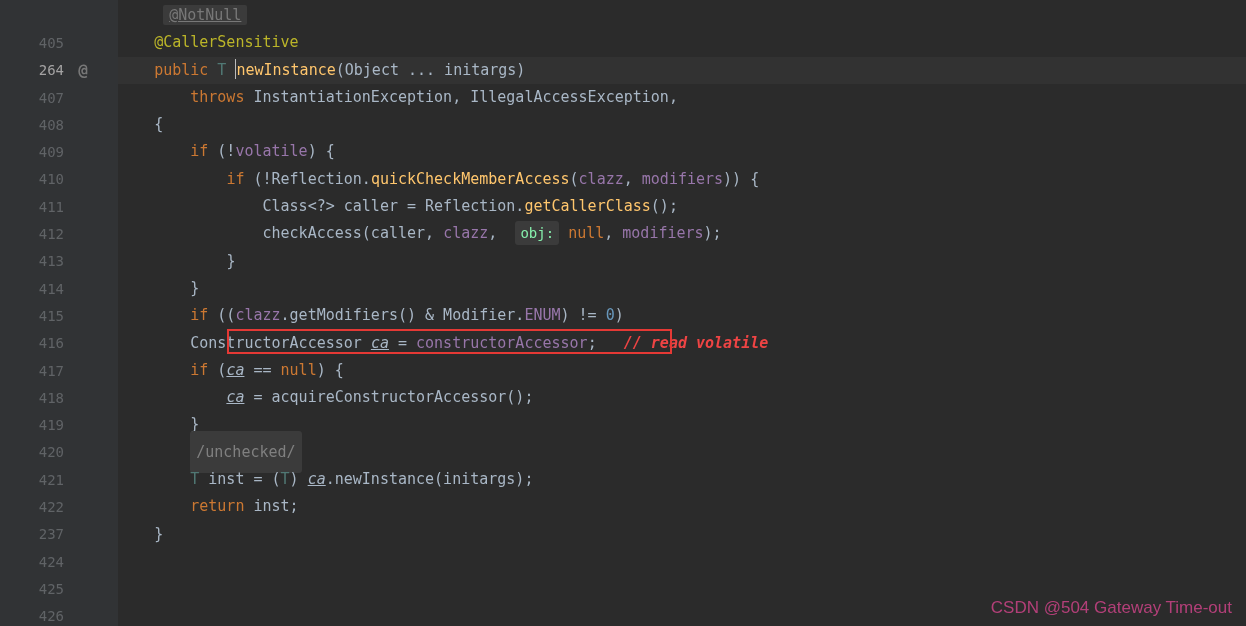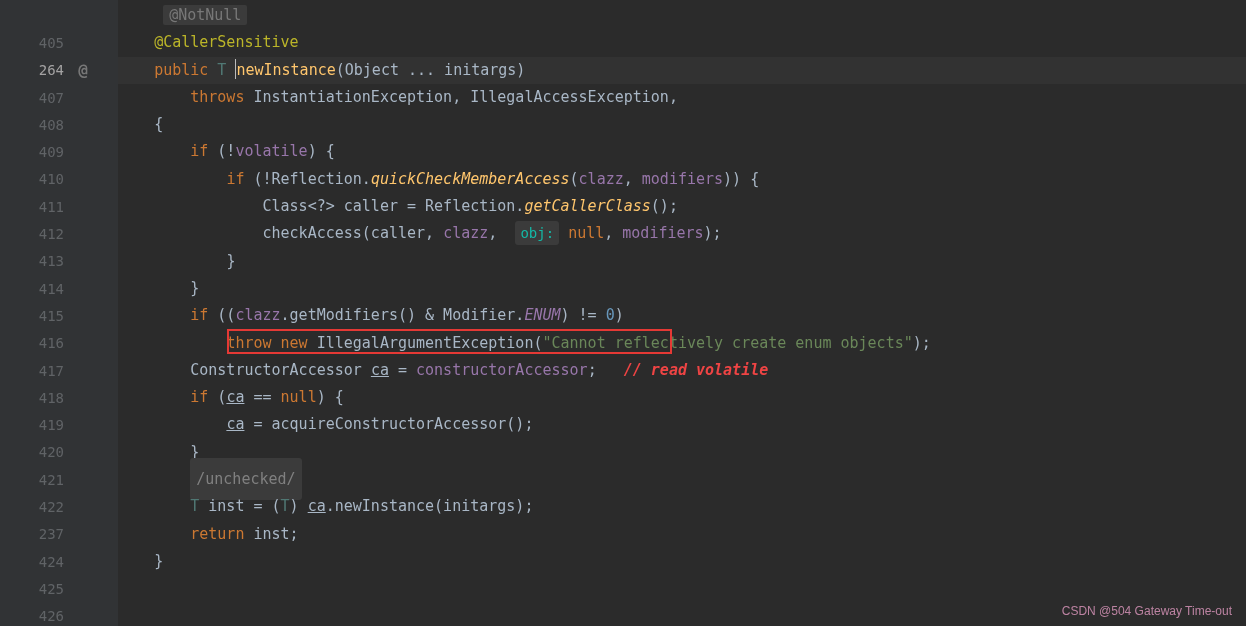--- a/index.html
+++ b/index.html
@@ -61,57 +61,58 @@
   line-height: 27.3px;
   height: 27.3px;
   position: relative;
 }
 .current-line { background: #323232; }
 .annot-bg {
   background: #3b3b3b;
   color: #787878;
   padding: 1px 6px;
   border-radius: 2px;
+  text-decoration: underline;
 }
 .hint-bg {
   background: #3b3b3b;
-  color: #14b8a6;
+  color: #86efac;
   padding: 4px 5px;
   border-radius: 3px;
   font-size: 14px;
 }
 .comment-bg {
   background: #3b3b3b;
   color: #808080;
   padding: 12px 6px;
   border-radius: 3px;
 }
 .kw-orange { color: #cc7832; }
 .kw-yellow { color: #bbb529; }
 .type-teal { color: #507874; }
 .method-yellow { color: #ffc66d; }
 .text-grey { color: #a9b7c6; }
 .field-purple { color: #9876aa; }
-.italic { font-style: italic; }
+.italic { }
 .str-green { color: #6a8759; }
 .num-blue { color: #6897bb; }
 .comment-grey { color: #ef4444; font-style: italic; font-weight: bold; }
-.underline { text-decoration: underline; text-decoration-color: #a9b7c6; }
+.underline { text-decoration: underline; text-decoration-color: #a9b7c6; font-style: italic; }
 .highlight-box {
   position: absolute;
   border: 2px solid #e53935;
   pointer-events: none;
 }
 .watermark {
   position: absolute;
   bottom: 8px;
   right: 14px;
-  color: #f9a8d4;
+  color: #ec4899;
   font-family: -apple-system, sans-serif;
-  font-size: 12px;
+  font-size: 17px;
   opacity: 0.7;
 }
 .cursor {
   display: inline-block;
   width: 1px;
   height: 20px;
   background: #bbbbbb;
   vertical-align: middle;
   margin-top: -3px;
 }
@@ -199,21 +200,20 @@
     <div class="code-line current-line">    <span class="kw-orange">public</span> <span class="type-teal">T</span> <span class="cursor"></span><span class="method-yellow">newInstance</span><span class="text-grey">(Object ... initargs)</span></div>
     <div class="code-line">        <span class="kw-orange">throws</span> <span class="text-grey">InstantiationException, IllegalAccessException,</span></div>
     <div class="code-line">    <span class="text-grey">{</span></div>
     <div class="code-line">        <span class="kw-orange">if</span><span class="text-grey"> (!</span><span class="field-purple">volatile</span><span class="text-grey">) {</span></div>
     <div class="code-line">            <span class="kw-orange">if</span><span class="text-grey"> (!Reflection.</span><span class="method-yellow italic">quickCheckMemberAccess</span><span class="text-grey">(</span><span class="field-purple">clazz</span><span class="text-grey">, </span><span class="field-purple">modifiers</span><span class="text-grey">)) {</span></div>
     <div class="code-line">                <span class="text-grey">Class&lt;?&gt; caller = Reflection.</span><span class="method-yellow italic">getCallerClass</span><span class="text-grey">();</span></div>
     <div class="code-line">                <span class="text-grey">checkAccess(caller, </span><span class="field-purple">clazz</span><span class="text-grey">, </span> <span class="hint-bg">obj:</span> <span class="kw-orange">null</span><span class="text-grey">, </span><span class="field-purple">modifiers</span><span class="text-grey">);</span></div>
     <div class="code-line">            <span class="text-grey">}</span></div>
     <div class="code-line">        <span class="text-grey">}</span></div>
     <div class="code-line">        <span class="kw-orange">if</span><span class="text-grey"> ((</span><span class="field-purple">clazz</span><span class="text-grey">.getModifiers() &amp; Modifier.</span><span class="field-purple italic">ENUM</span><span class="text-grey">) != </span><span class="num-blue">0</span><span class="text-grey">)</span></div>
-    <div class="code-line">            <span class="kw-orange">throw new</span><span class="text-grey"> IllegalArgumentException(</span><span class="str-green">"Cannot reflectively create enum objects"</span><span class="text-grey">);</span></div>
     <div class="code-line">        <span class="text-grey">ConstructorAccessor </span><span class="text-grey underline">ca</span><span class="text-grey"> = </span><span class="field-purple">constructorAccessor</span><span class="text-grey">;   </span><span class="comment-grey">// read volatile</span></div>
     <div class="code-line">        <span class="kw-orange">if</span><span class="text-grey"> (</span><span class="text-grey underline">ca</span><span class="text-grey"> == </span><span class="kw-orange">null</span><span class="text-grey">) {</span></div>
     <div class="code-line">            <span class="text-grey underline">ca</span><span class="text-grey"> = acquireConstructorAccessor();</span></div>
     <div class="code-line">        <span class="text-grey">}</span></div>
     <div class="code-line">        <span class="comment-bg">/unchecked/</span></div>
     <div class="code-line">        <span class="type-teal">T</span><span class="text-grey"> inst = (</span><span class="type-teal">T</span><span class="text-grey">) </span><span class="text-grey underline">ca</span><span class="text-grey">.newInstance(initargs);</span></div>
     <div class="code-line">        <span class="kw-orange">return</span><span class="text-grey"> inst;</span></div>
     <div class="code-line">    <span class="text-grey">}</span></div>
     <div class="code-line"></div>
 

